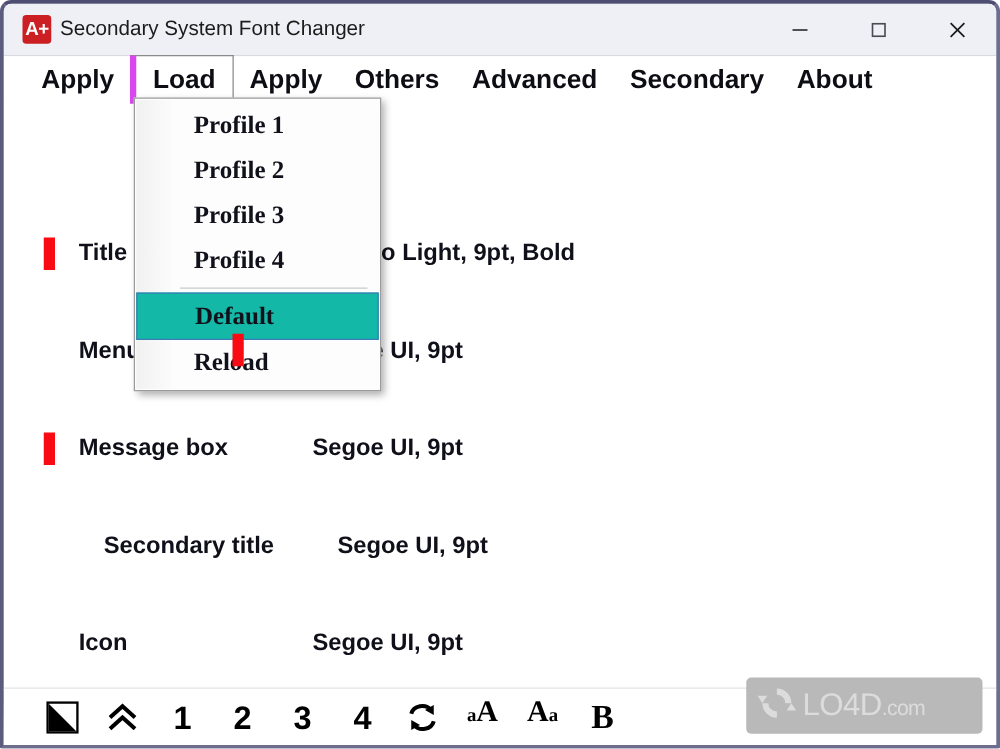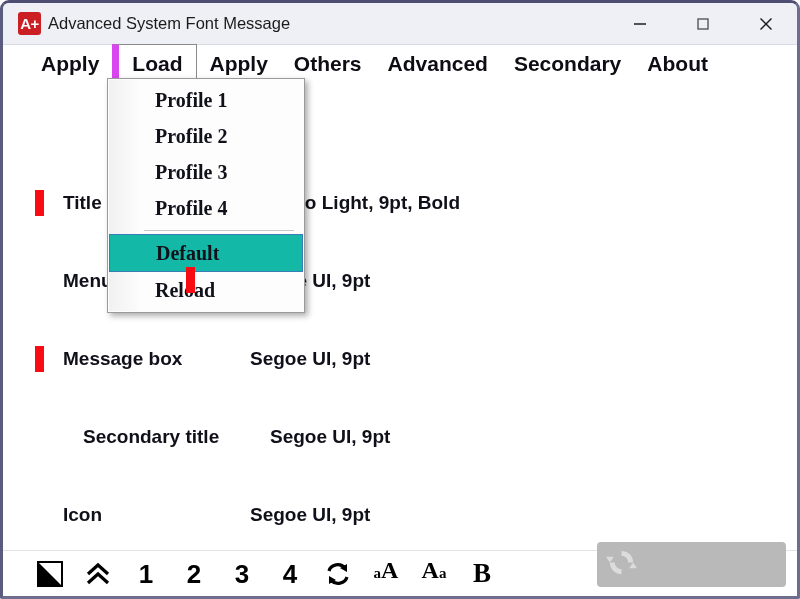--- a/index.html
+++ b/index.html
@@ -79,40 +79,40 @@
     cursor: default;
   }
   .win-btn svg { display: block; }
 
   
   #menu-bar {
     position: relative;
     height: 38px;
     display: flex;
     align-items: stretch;
-    padding-left: 25px;
+    padding-left: 17px;
     background: #ffffff;
     z-index: 30;
   }
 
   .menu-item {
     display: flex;
     align-items: center;
     padding: 0 13px;
     font-size: 21px;
     font-weight: bold;
     color: #0d0d14;
     white-space: nowrap;
     cursor: default;
     font-family: "Liberation Sans", sans-serif;
   }
 
   .menu-item.active {
     background: #ffffff;
-    border-left: 7px solid #d946ef;
+    border-left: 5px solid #d946ef;
     border-right: 1px solid #8a8a8a;
     border-top: 1px solid #8a8a8a;
     position: relative;
     z-index: 40;
     margin-top: -1px;
   }
 
   
   #content-area {
     position: relative;
@@ -287,21 +287,21 @@
   }
   #watermark-text .small { font-size: 17px; }
 </style>
 </head>
 <body>
 
 <div id="app-window">
 
   <div id="title-bar">
     <div id="app-icon">A+</div>
-    <div id="window-title">Advanced System Font Message</div>
+    <div id="window-title">Secondary System Font Changer</div>
 
     <div id="window-controls">
       <div class="win-btn">
         <span>
           <svg width="14" height="14" viewBox="0 0 14 14">
             <line x1="1" y1="7" x2="13" y2="7" stroke="#1b1b1b" stroke-width="1.3"></line>
           </svg>
         </span>
       </div>
       <div class="win-btn">
@@ -410,16 +410,17 @@
 
   <div id="watermark">
     <span>
       <svg width="31" height="31" viewBox="0 0 32 32">
         <path d="M16 4 A12 12 0 0 1 28 16 L23 16 A7 7 0 0 0 16 9 Z" fill="#dcdcdc"></path>
         <path d="M28 16 L24 22 L32 22 Z" fill="#dcdcdc"></path>
         <path d="M16 28 A12 12 0 0 1 4 16 L9 16 A7 7 0 0 0 16 23 Z" fill="#dcdcdc"></path>
         <path d="M4 16 L8 10 L0 10 Z" fill="#dcdcdc"></path>
       </svg>
     </span>
+    <span id="watermark-text"><span>LO4D</span><span class="small">.com</span></span>
   </div>
 
 <div style="position: absolute; left: 183px; top: 264px; width: 9px; height: 26px; background: rgb(248, 11, 18); z-index: 55;"></div>
   </div>
 
 </body></html>

